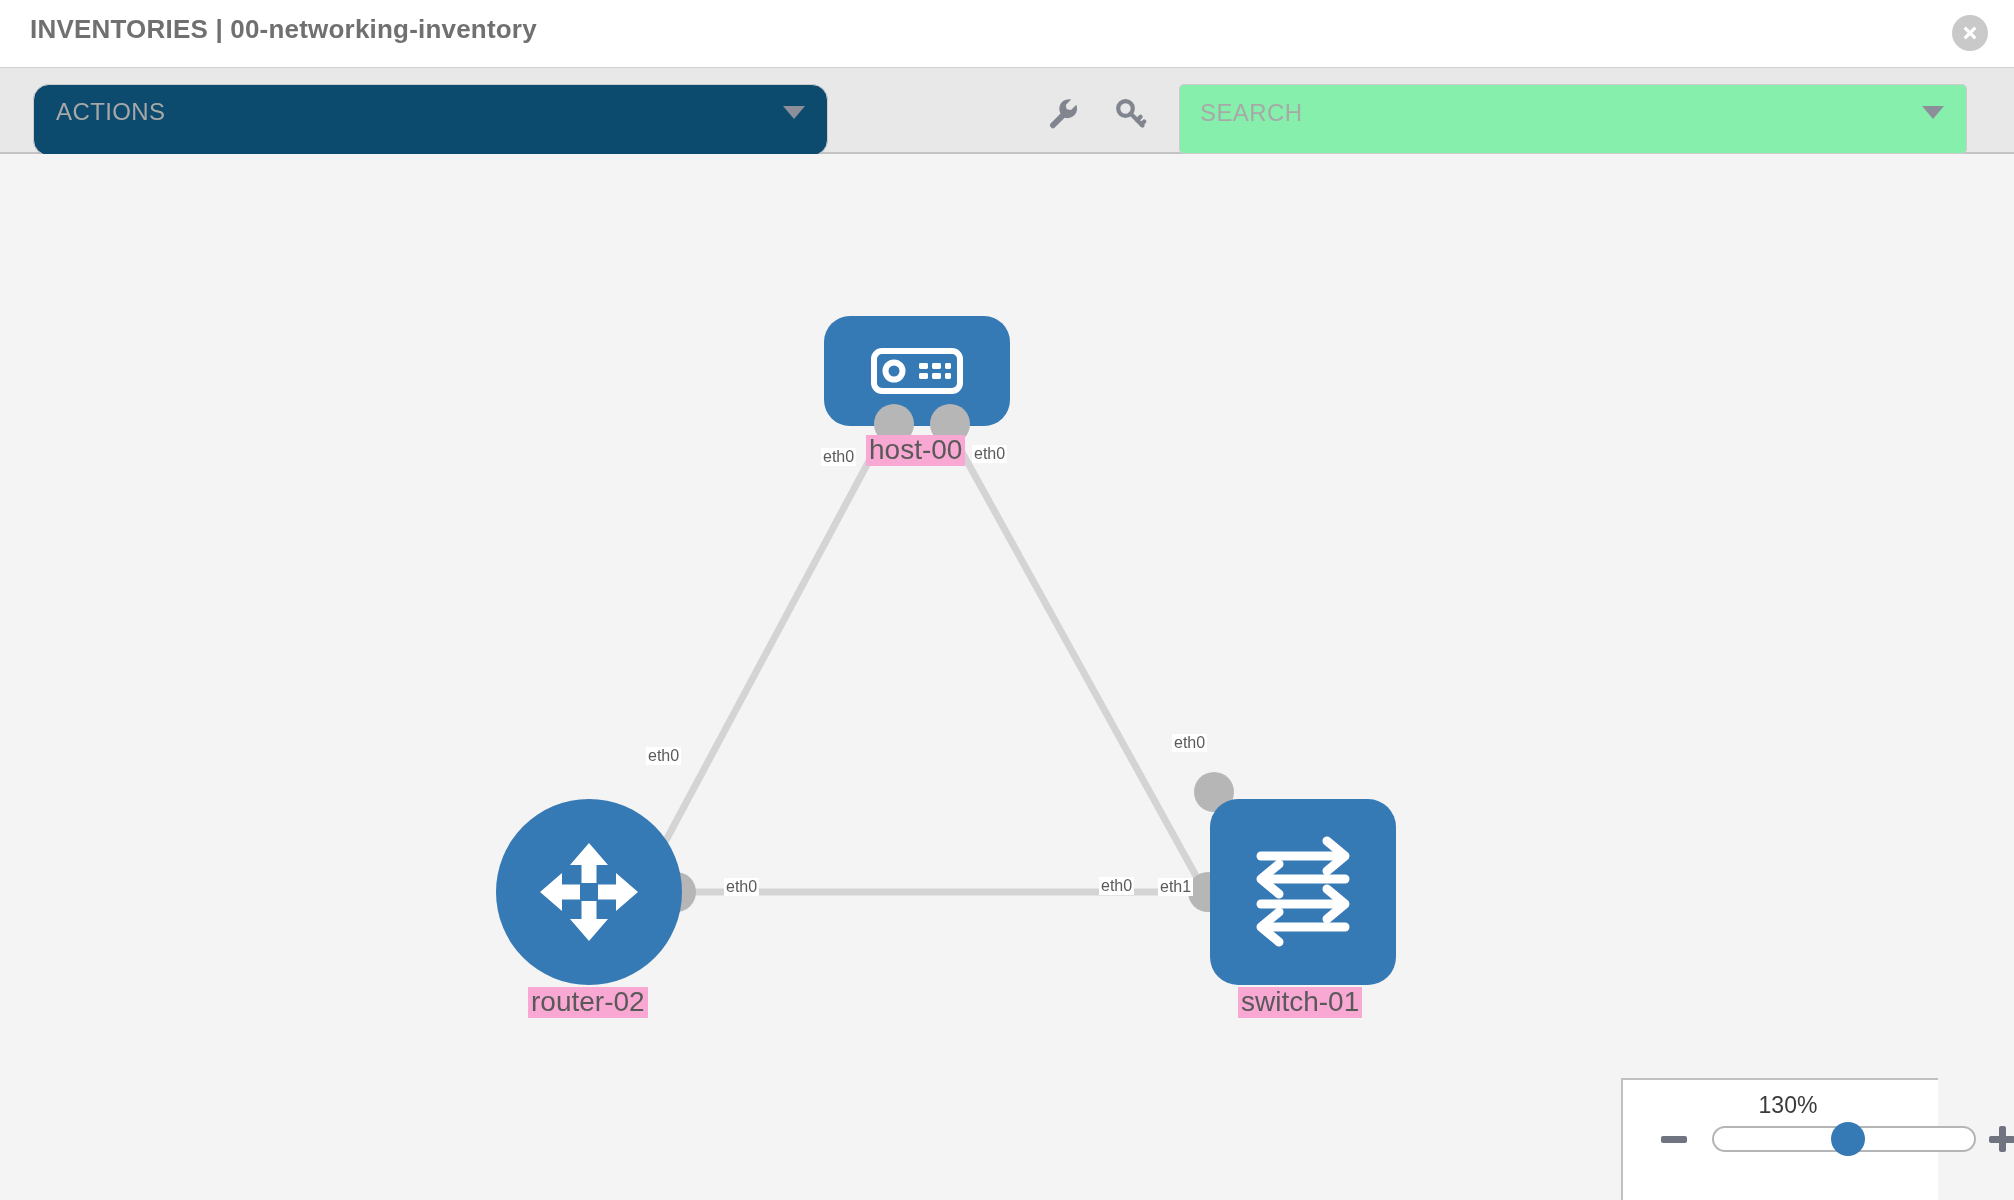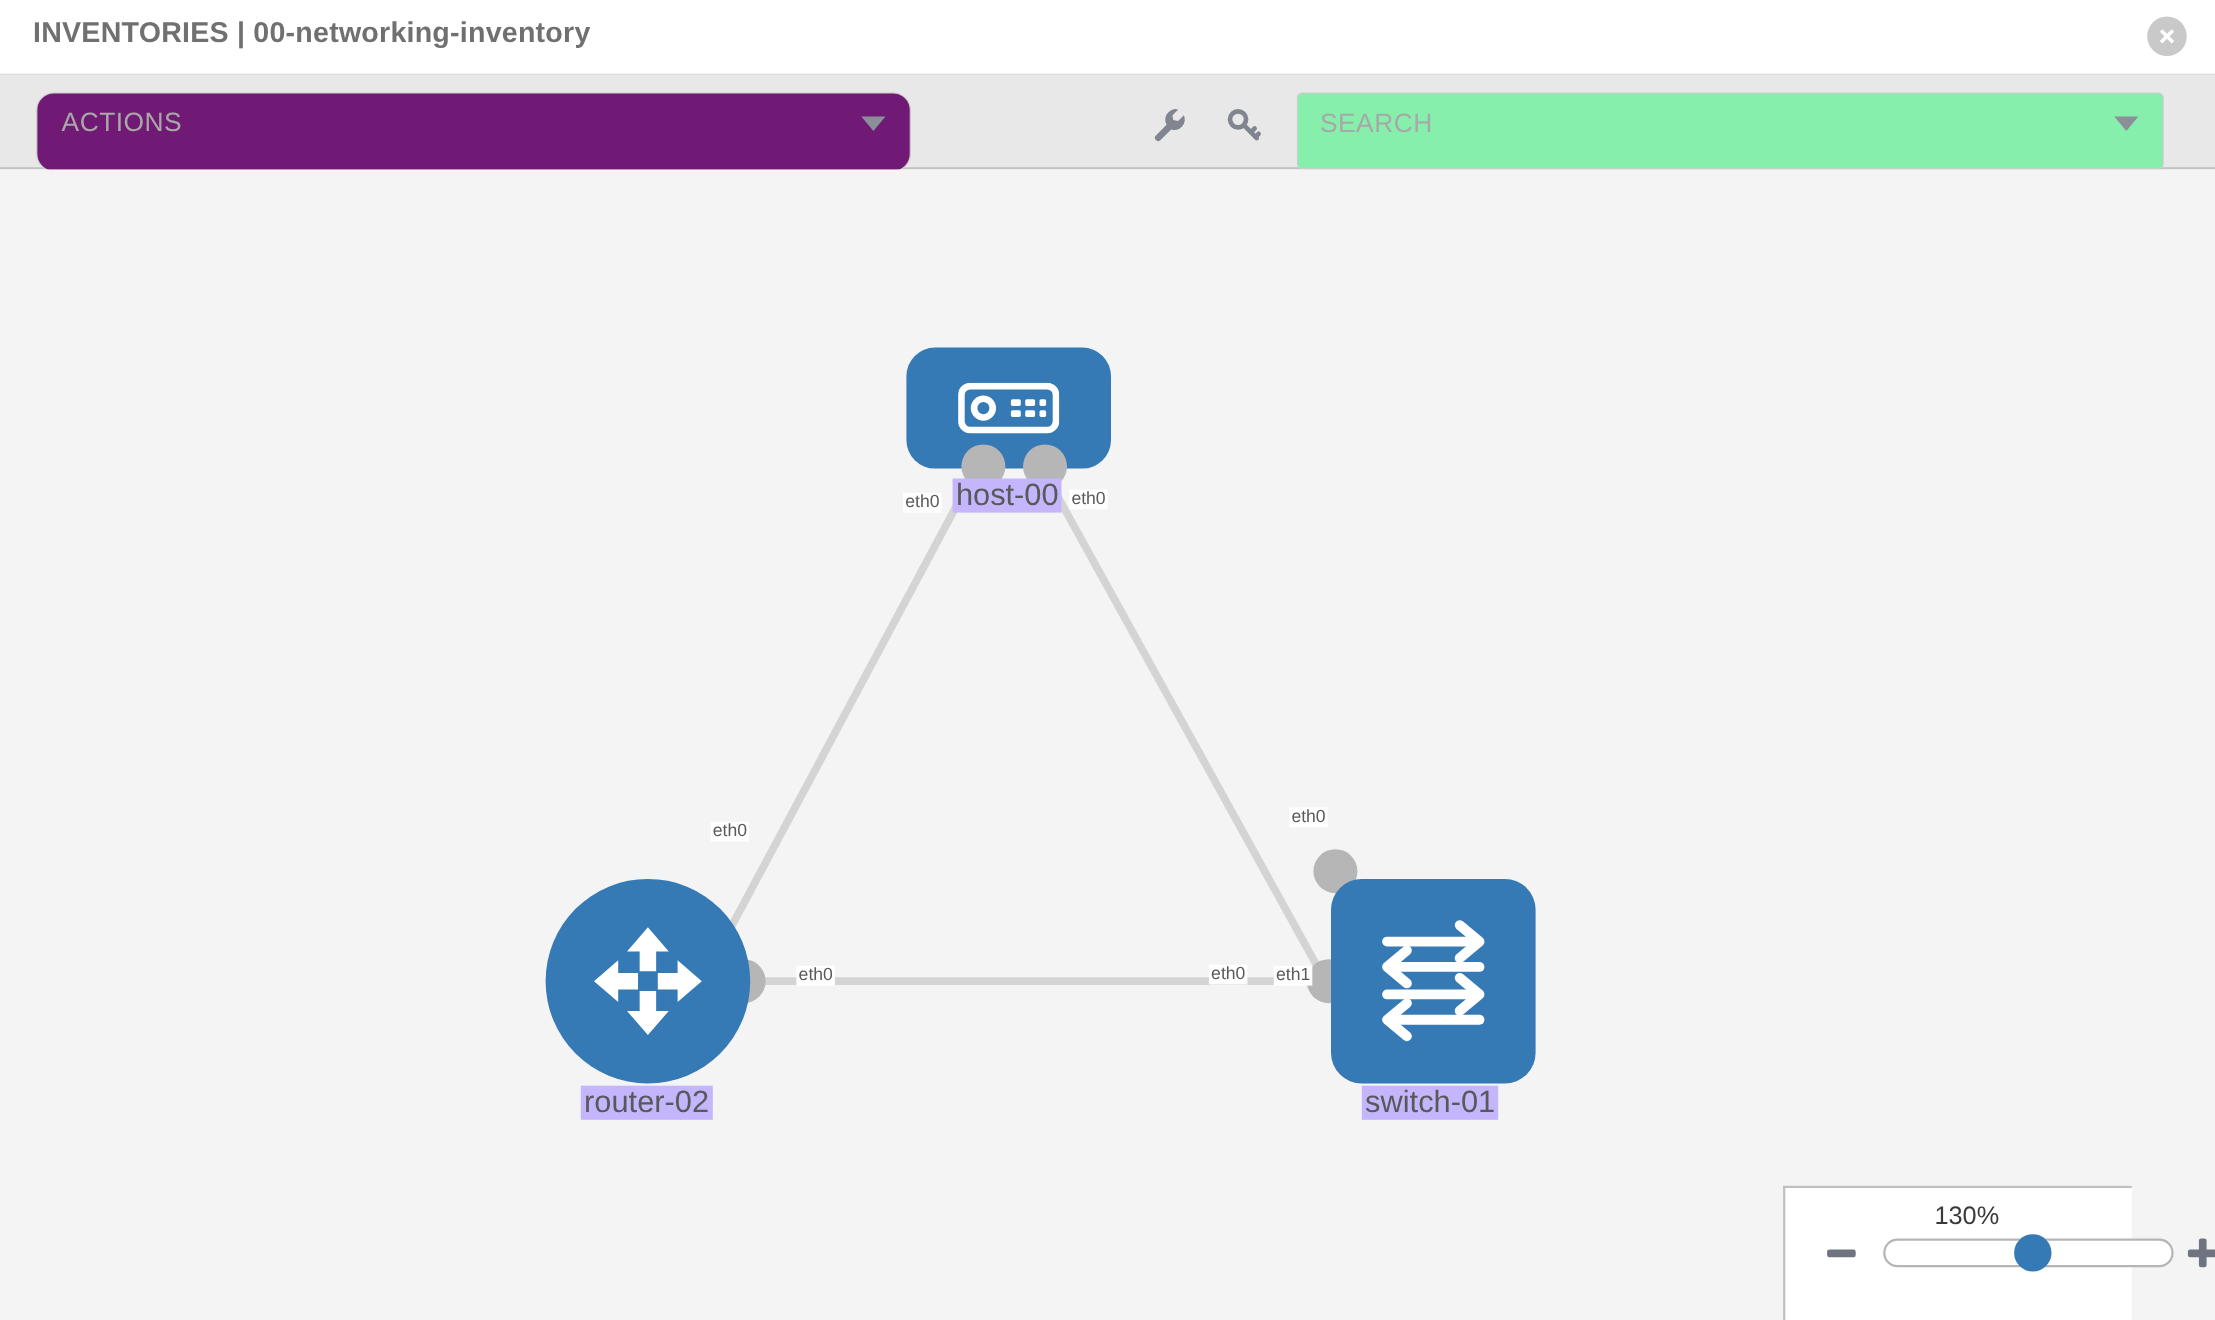--- a/index.html
+++ b/index.html
@@ -63,21 +63,21 @@
     background: #e8e8e8;
     border-bottom: 2px solid #c3c3c3;
     box-sizing: border-box;
   }
   .actions-select {
     position: absolute;
     left: 33px;
     top: 16px;
     width: 795px;
     height: 72px;
-    background: #701a75;
+    background: #0c4a6e;
     border: 1px solid #cccccc;
     border-radius: 16px;
     box-sizing: border-box;
     cursor: pointer;
   }
   .actions-select .sel-text {
     position: absolute;
     left: 22px;
     top: 13px;
     font-size: 24px;
@@ -163,21 +163,21 @@
   }
   .node.host   .shape { width: 186px; height: 110px; border-radius: 26px; }
   .node.router .shape { width: 186px; height: 186px; border-radius: 50%; }
   .node.switch .shape { width: 186px; height: 186px; border-radius: 28px; }
 
   .node-label {
     position: absolute;
     white-space: nowrap;
     font-size: 28px;
     color: #595959;
-    background: #c4b5fd;
+    background: #f9a8d4;
     padding: 0 3px;
     line-height: 1.1;
   }
 
   .conn-knob {
     position: absolute;
     width: 40px;
     height: 40px;
     border-radius: 50%;
     background: #b6b6b6;

